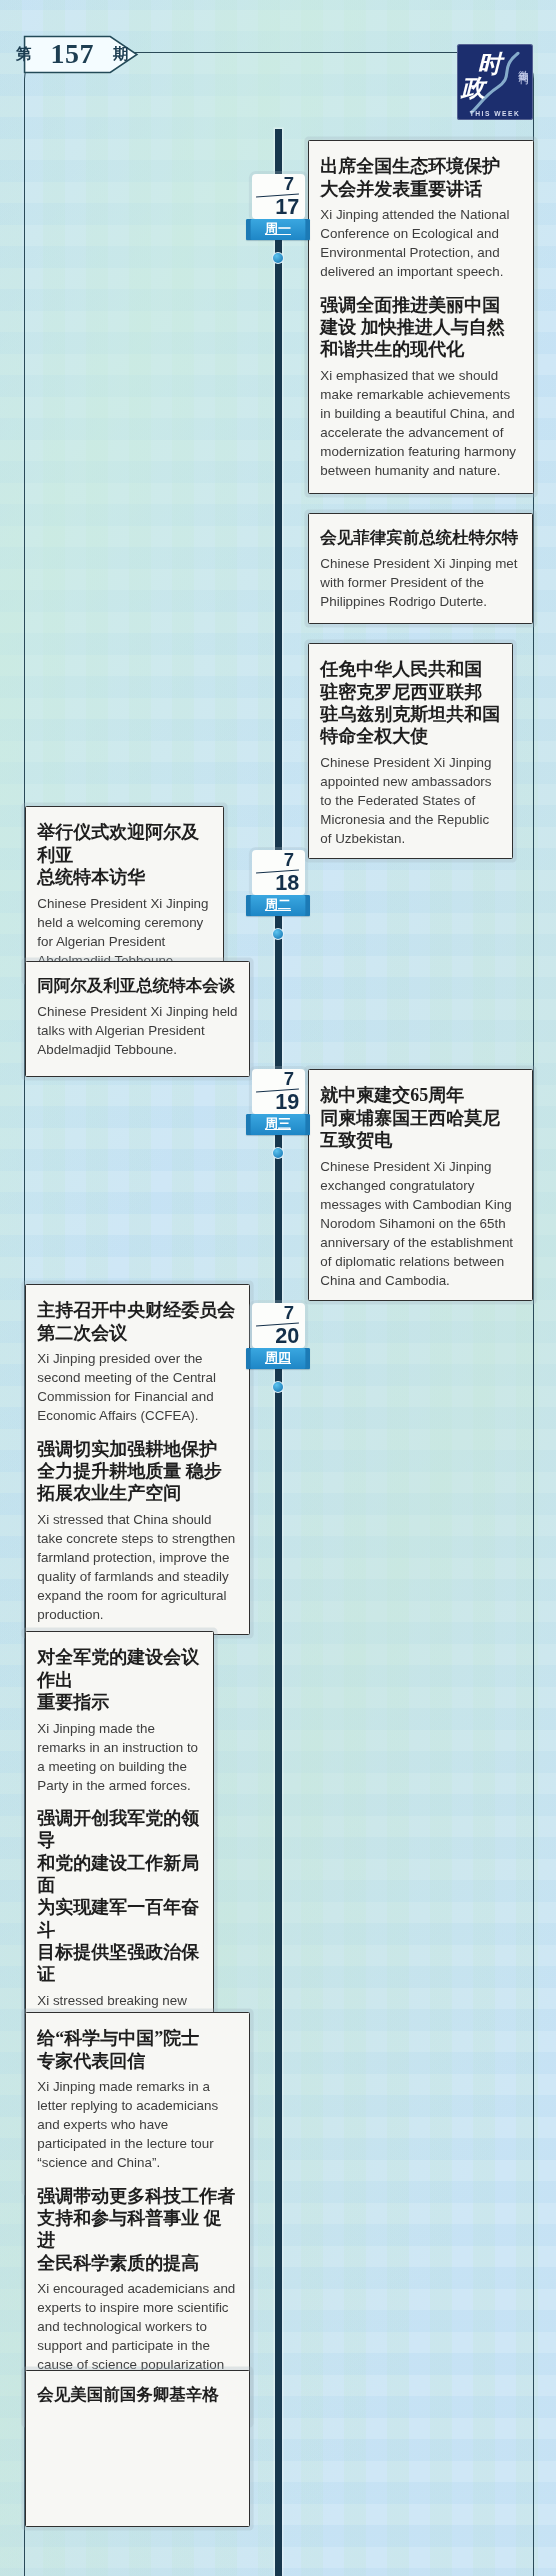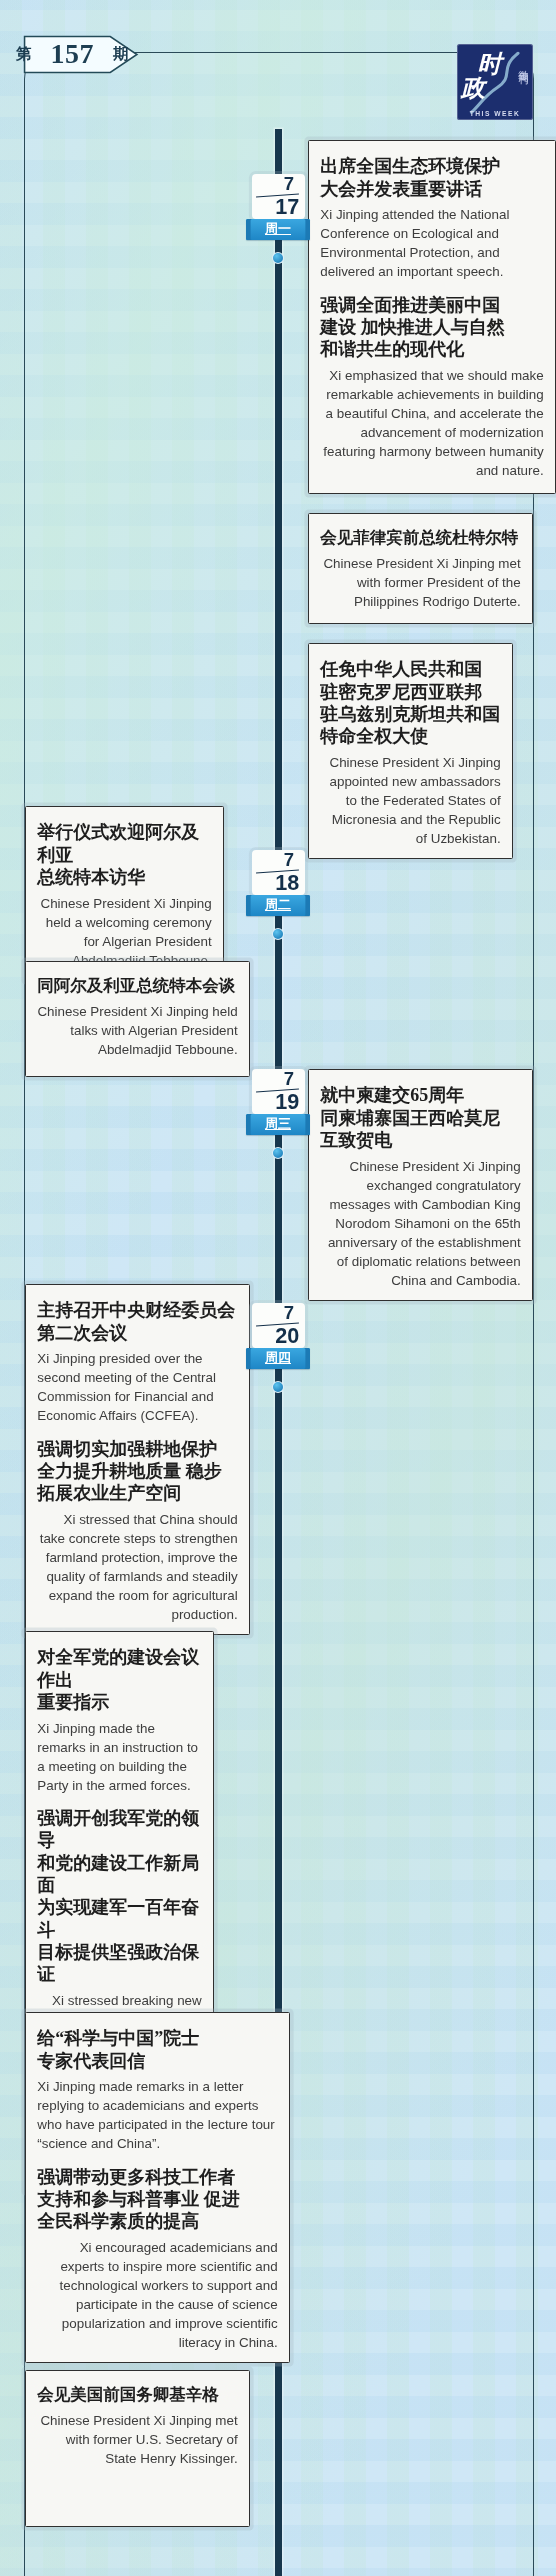--- a/index.html
+++ b/index.html
@@ -79,21 +79,21 @@
   }
   .zh{
     font-family:"Liberation Serif","DejaVu Serif",serif;
     font-size:18px;line-height:1.24;font-weight:700;color:#1e1e1e;
     white-space:pre-line;margin:4.1px 0 5.2px;
   }
   .zh-one{font-size:16.5px;white-space:nowrap;}
   .en{
     font-size:13.4px;line-height:1.42;color:#3d3d3d;margin:0 0 12.4px;
   }
-  .item:last-child .en{margin-bottom:0;text-align:right;}
+  .item:last-child .en{margin-bottom:0;}
 </style>
 </head>
 <body>
 
 <div class="page">
 
   <div class="frame"></div>
 
   <div class="badge">
     <svg width="116" height="39" viewBox="0 0 226 76">
@@ -151,21 +151,21 @@
   <div class="marker" style="top:1303px">
     <div class="dm-box">
       <div class="dm-month">7</div>
       <div class="dm-rule"></div>
       <div class="dm-day">20</div>
     </div>
     <div class="dm-ribbon">周四</div>
     <div class="dm-dot"></div>
   </div>
 
-  <div class="card" style="top:140px;left:308px;width:248px;min-height:354px">
+  <div class="card" style="top:140px;left:308px;width:226px;min-height:354px">
     <div class="item">
       <div class="zh">出席全国生态环境保护
 大会并发表重要讲话</div>
       <div class="en">Xi Jinping attended the National Conference on Ecological and Environmental Protection, and delivered an important speech.</div>
     </div>
     <div class="item">
       <div class="zh">强调全面推进美丽中国
 建设 加快推进人与自然
 和谐共生的现代化</div>
       <div class="en">Xi emphasized that we should make remarkable achievements in building a beautiful China, and accelerate the advancement of modernization featuring harmony between humanity and nature.</div>
@@ -235,35 +235,34 @@
     </div>
     <div class="item">
       <div class="zh">强调开创我军党的领导
 和党的建设工作新局面
 为实现建军一百年奋斗
 目标提供坚强政治保证</div>
       <div class="en">Xi stressed breaking new ground in enhancing the leadership of the Communist Party of China (CPC) over the armed forces to provide a strong political guarantee for achieving the centenary goal of the People's Liberation Army.</div>
     </div>
   </div>
 
-  <div class="card" style="top:2012px;left:25px;width:265px;min-height:344px">
+  <div class="card" style="top:2012px;left:25px;width:225px;min-height:344px">
     <div class="item">
       <div class="zh">给“科学与中国”院士
 专家代表回信</div>
       <div class="en">Xi Jinping made remarks in a letter replying to academicians and experts who have participated in the lecture tour “science and China”.</div>
     </div>
     <div class="item">
       <div class="zh">强调带动更多科技工作者
 支持和参与科普事业 促进
 全民科学素质的提高</div>
       <div class="en">Xi encouraged academicians and experts to inspire more scientific and technological workers to support and participate in the cause of science popularization and improve scientific literacy in China.</div>
     </div>
   </div>
 
   <div class="card" style="top:2370px;left:25px;width:225px;min-height:157px">
     <div class="item">
       <div class="zh zh-one">会见美国前国务卿基辛格</div>
-      <div class="en">Chinese President Xi Jinping met with former U.S. Secretary of State Henry Kissinger.</div>
     </div>
   </div>
 
 </div>
 
 
 </body></html>

